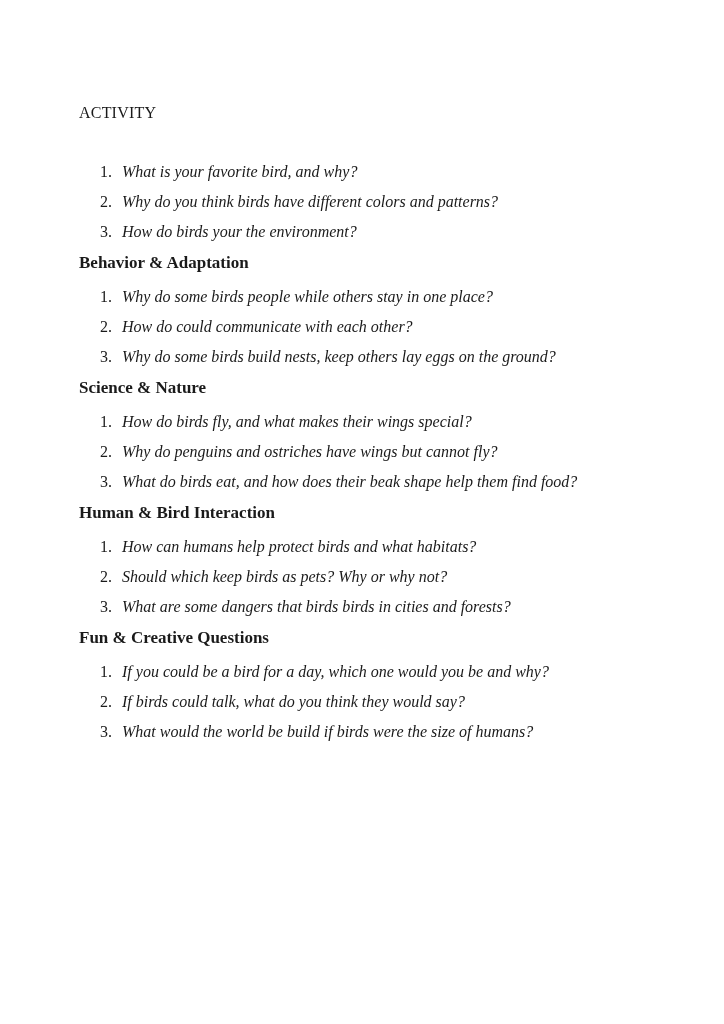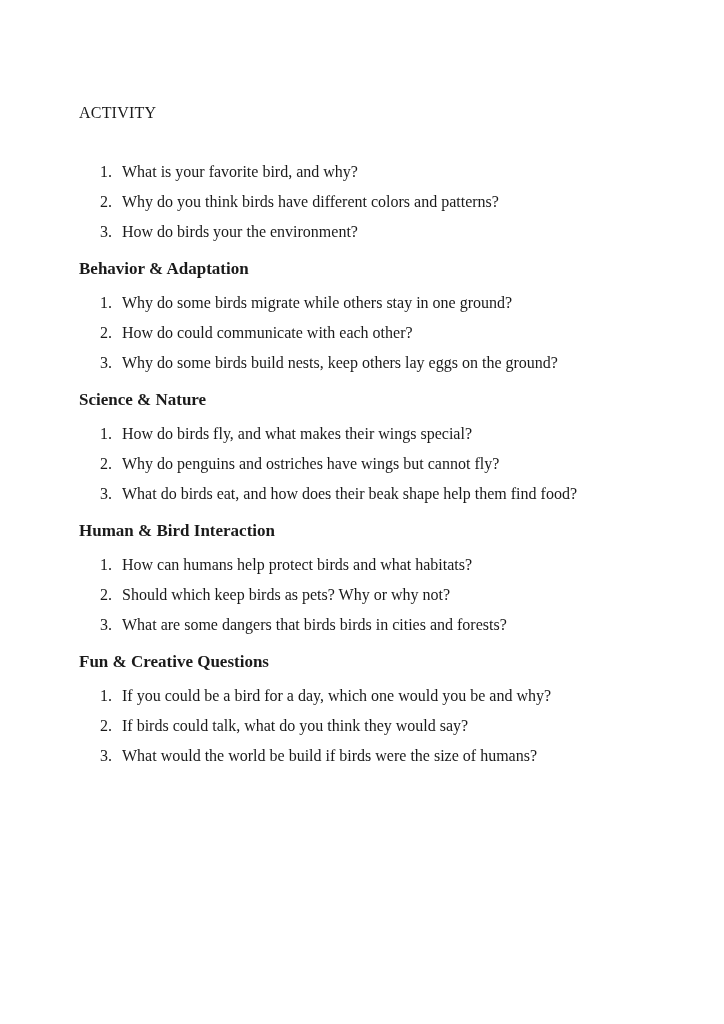--- a/index.html
+++ b/index.html
@@ -23,42 +23,41 @@
   .doc-title {
     font-size: 16px;
     line-height: 20px;
     font-weight: normal;
     letter-spacing: 0.2px;
   }
   .sec-heading {
     font-size: 17px;
     line-height: 21px;
     font-weight: bold;
-    margin-top: 6px;
   }
   .qlist {
     display: flex;
     flex-direction: column;
     margin-top: 14px;
     list-style: none;
   }
   .qlist.first { margin-top: 39px; }
   .qitem {
     display: flex;
     font-size: 16px;
     line-height: 20px;
     margin-bottom: 10px;
   }
   .qnum {
     display: inline-block;
     width: 22px;
     margin-left: 21px;
     flex: 0 0 auto;
   }
-  .qtext { flex: 1 1 auto; }
+  .qtext { flex: 1 1 auto; font-style: italic; }
 </style>
 </head>
 <body>
 
 <div class="page">
 
   <p class="doc-title">ACTIVITY</p>
 
   <section class="doc-section">
     <ol class="qlist first">
@@ -75,21 +74,21 @@
         <span class="qtext">How do birds your the environment?</span>
       </li>
     </ol>
   </section>
 
   <section class="doc-section">
     <h2 class="sec-heading">Behavior &amp; Adaptation</h2>
     <ol class="qlist">
       <li class="qitem">
         <span class="qnum">1.</span>
-        <span class="qtext">Why do some birds migrate while others stay in one ground?</span>
+        <span class="qtext">Why do some birds people while others stay in one place?</span>
       </li>
       <li class="qitem">
         <span class="qnum">2.</span>
         <span class="qtext">How do could communicate with each other?</span>
       </li>
       <li class="qitem">
         <span class="qnum">3.</span>
         <span class="qtext">Why do some birds build nests, keep others lay eggs on the ground?</span>
       </li>
     </ol>

